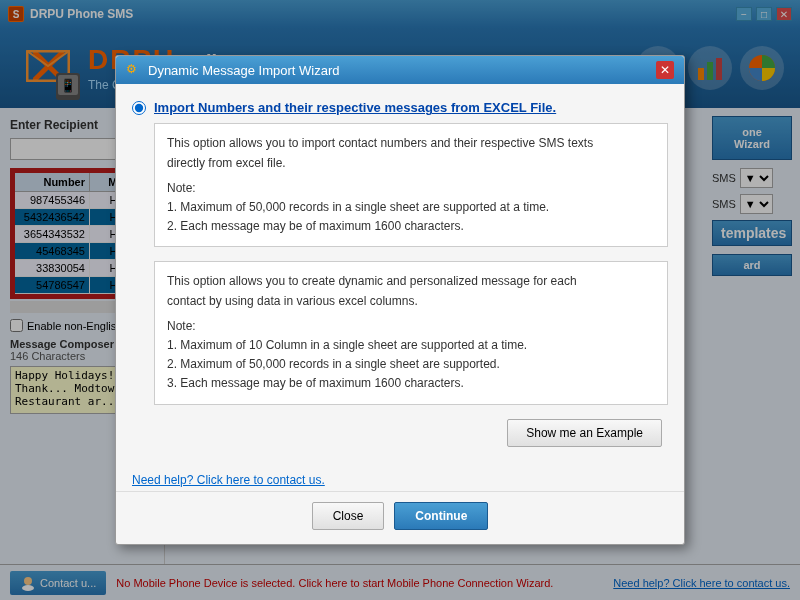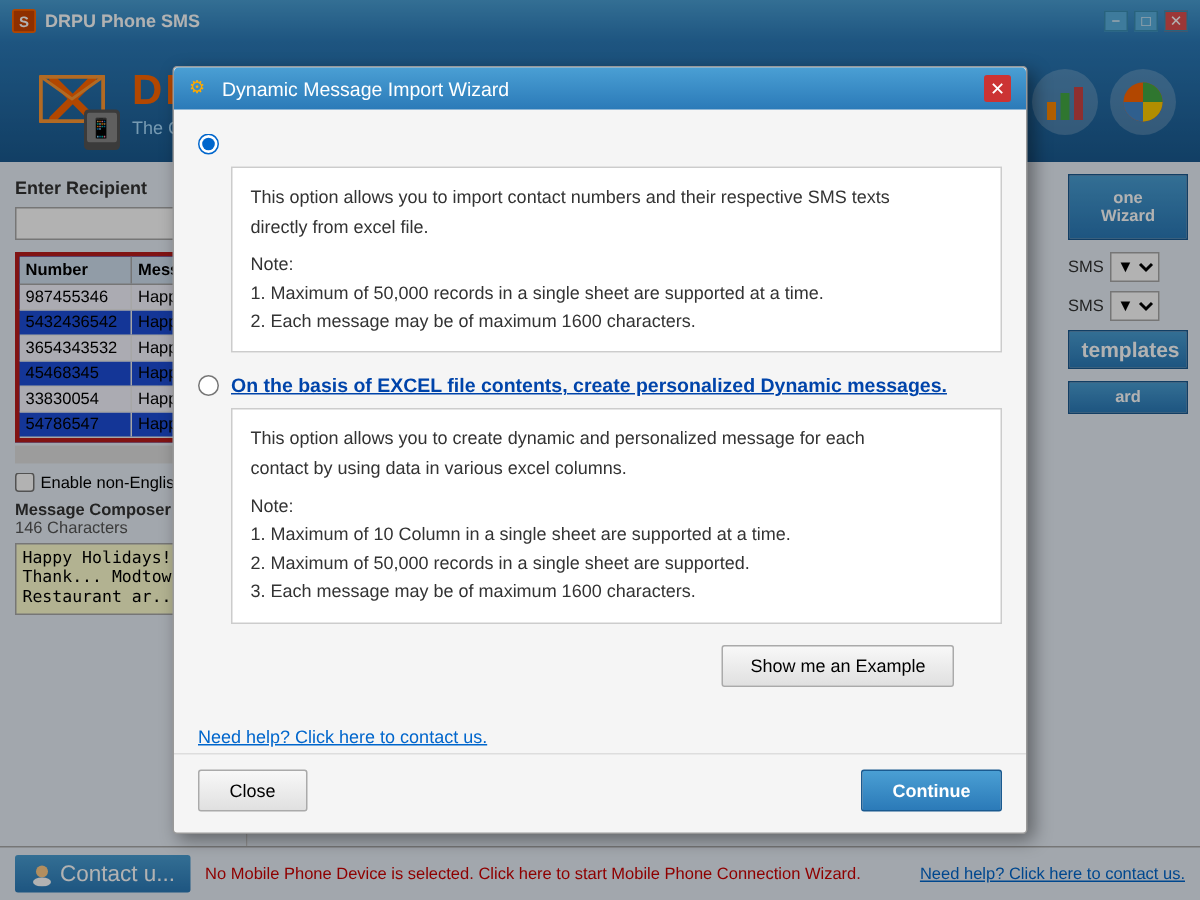--- a/index.html
+++ b/index.html
@@ -124,23 +124,24 @@
       font-size: 11px;
       margin-bottom: 8px;
     }
     .total-numbers {
       font-size: 12px;
       font-weight: bold;
       color: #333;
       margin-bottom: 6px;
     }
     .table-container {
-      border: 3px solid #b91c1c;
-      background: #1d4ed8;
+      border: 5px solid #b91c1c;
+      background: #0369a1;
       overflow: hidden;
+      text-align: right;
     }
     .table-header {
       display: flex;
       background: #d0e0f0;
       border-bottom: 1px solid #aaa;
     }
     .th {
       font-size: 11px;
       font-weight: bold;
       padding: 3px 4px;
@@ -237,21 +238,21 @@
       align-items: center;
       padding: 0 10px;
       gap: 10px;
       font-size: 11px;
     }
     .contact-btn {
       background: linear-gradient(to bottom, #4a9fd4, #2b7ab8);
       color: white;
       border: none;
       padding: 4px 10px;
-      font-size: 15px;
+      font-size: 11px;
       cursor: pointer;
       display: flex; align-items: center; gap: 4px;
       border-radius: 2px;
     }
     .status-text {
       color: #cc0000;
       font-size: 11px;
       flex: 1;
     }
     .help-link {
@@ -345,21 +346,21 @@
       color: #333;
       line-height: 1.6;
     }
     .option-desc-box .note-text {
       margin-top: 6px;
     }
 
     
     .show-example-btn {
       display: block;
-      margin: 10px 32px 10px auto;
+      margin: 10px 6px 10px auto;
       background: linear-gradient(to bottom, #f8f8f8, #e0e0e0);
       border: 1px solid #aaa;
       padding: 6px 18px;
       font-size: 12px;
       cursor: pointer;
       border-radius: 2px;
     }
 
     
     .dialog-help-link {
@@ -367,21 +368,21 @@
       font-size: 12px;
       text-decoration: underline;
       cursor: pointer;
       padding: 0 16px 4px;
       display: block;
     }
 
     
     .dialog-footer {
       display: flex;
-      justify-content: space-between;
+      justify-content: center;
       gap: 10px;
       padding: 10px 16px 14px;
       border-top: 1px solid #ddd;
     }
     .btn-close {
       background: linear-gradient(to bottom, #f8f8f8, #e0e0e0);
       border: 1px solid #aaa;
       padding: 6px 20px;
       font-size: 12px;
       cursor: pointer;
@@ -564,37 +565,34 @@
         <span class="dialog-title-icon">⚙</span>
         <span class="dialog-title-text">Dynamic Message Import Wizard</span>
         <button class="dialog-close-btn">✕</button>
       </div>
 
       <div class="dialog-body">
 
         <div class="option-block">
           <div class="option-header">
             <input type="radio" name="import-option" checked="" class="radio-input" style="">
+            <span class="option-title">Import Numbers and their respective messages from EXCEL File.</span>
           </div>
           <div class="option-desc-box">
             <div>This option allows you to import contact numbers and their respective SMS texts</div>
             <div>directly from excel file.</div>
             <div class="note-text">
               <div>Note:</div>
               <div>1. Maximum of 50,000 records in a single sheet are supported at a time.</div>
               <div>2. Each message may be of maximum 1600 characters.</div>
             </div>
           </div>
         </div>
 
         <div class="option-block">
-          <div class="option-header">
-            <input type="radio" name="import-option" class="radio-input" style="">
-            <span class="option-title">On the basis of EXCEL file contents, create personalized Dynamic messages.</span>
-          </div>
           <div class="option-desc-box">
             <div>This option allows you to create dynamic and personalized message for each</div>
             <div>contact by using data in various excel columns.</div>
             <div class="note-text">
               <div>Note:</div>
               <div>1. Maximum of 10 Column in a single sheet are supported at a time.</div>
               <div>2. Maximum of 50,000 records in a single sheet are supported.</div>
               <div>3. Each message may be of maximum 1600 characters.</div>
             </div>
           </div>

